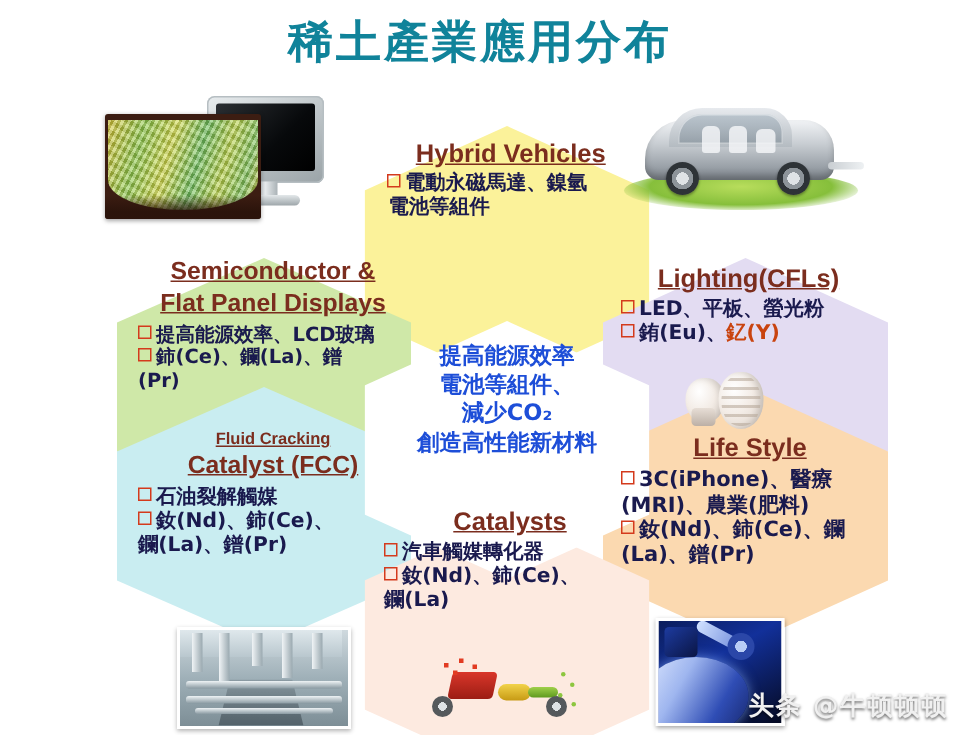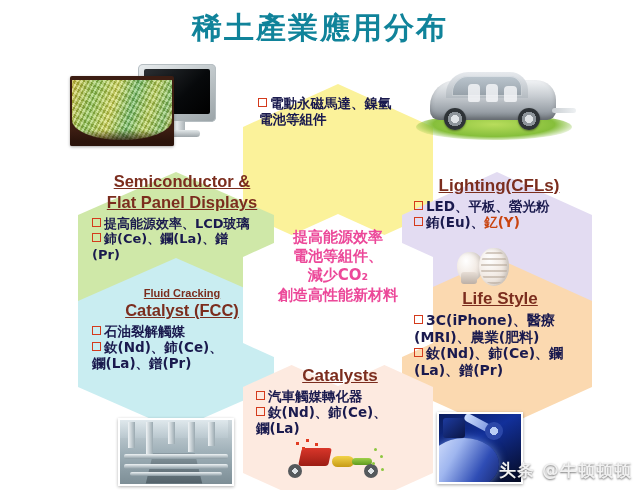--- a/index.html
+++ b/index.html
@@ -35,21 +35,21 @@
   .bl{
     color:#1a1a4e;font-weight:700;line-height:1.18;
     font-family:"DejaVu Sans","Liberation Sans",sans-serif;
   }
   .bl .bullet{
     display:inline-block;width:7px;height:7px;border:1.6px solid #d43a1c;
     background:transparent;margin-right:3px;vertical-align:1px;
   }
   .hl{color:#c9430f;}
   .ctr{
-    position:absolute;z-index:7;text-align:center;color:#ec4899;
+    position:absolute;z-index:7;text-align:center;color:#1d4ed8;
     font-weight:700;line-height:1.28;
     font-family:"DejaVu Sans","Liberation Sans",sans-serif;
   }
 
   
   .pic{position:absolute;z-index:5;overflow:hidden;}
 
   
   #mon{left:138px;top:64px;width:78px;height:76px;z-index:4;}
   #mon .screenframe{
@@ -268,20 +268,21 @@
   </div>
 
   <div class="pic" id="hdd">
     <div class="platter"></div>
       <div class="blk2"></div>
       <div class="arm"></div>
       <div class="hub"></div>
   </div>
 
   <div class="blk" style="left:258px;top:93px;width:165px;">
+    <div class="hd" style="font-size:17px;">Hybrid Vehicles</div>
     <div class="bl" style="font-size:13.5px;margin-top:3px;">
       <div>
         <span class="bullet"></span><span>電動永磁馬達、鎳氫</span>
       </div>
       <div style="padding-left:1px;">
         <span>電池等組件</span>
       </div>
     </div>
   </div>
 
@@ -347,21 +348,21 @@
       </div>
       <div>
         <span class="bullet"></span><span>釹(Nd)、鈰(Ce)、鑭</span>
       </div>
       <div>
         <span>(La)、鐠(Pr)</span>
       </div>
     </div>
   </div>
 
-  <div class="blk" style="left:256px;top:366px;width:168px;">
+  <div class="blk" style="left:256px;top:338px;width:168px;">
     <div class="hd" style="font-size:17px;">Catalysts</div>
     <div class="bl" style="font-size:13.5px;margin-top:4px;">
       <div>
         <span class="bullet"></span><span>汽車觸媒轉化器</span>
       </div>
       <div>
         <span class="bullet"></span><span>釹(Nd)、鈰(Ce)、</span>
       </div>
       <div>
         <span>鑭(La)</span>

